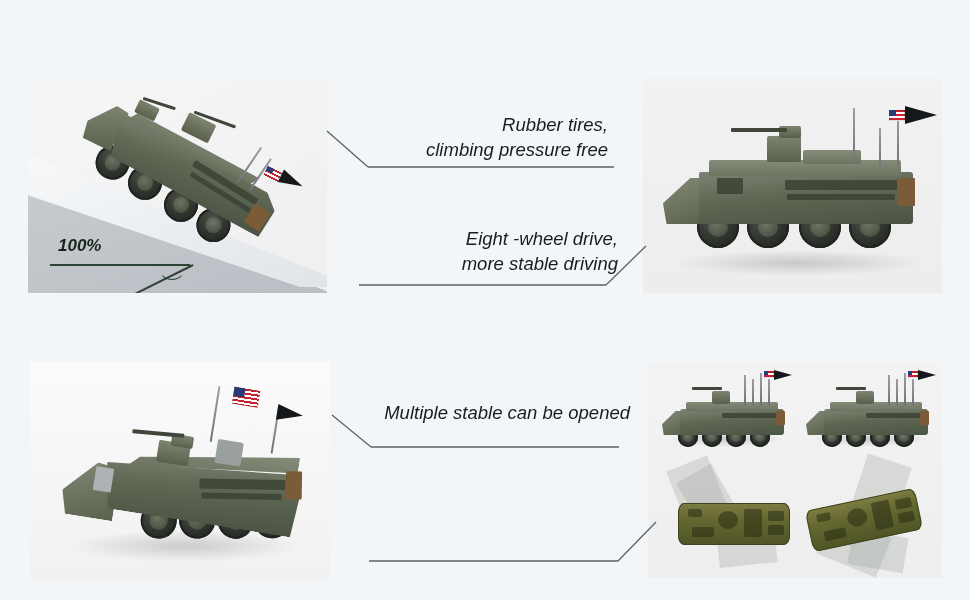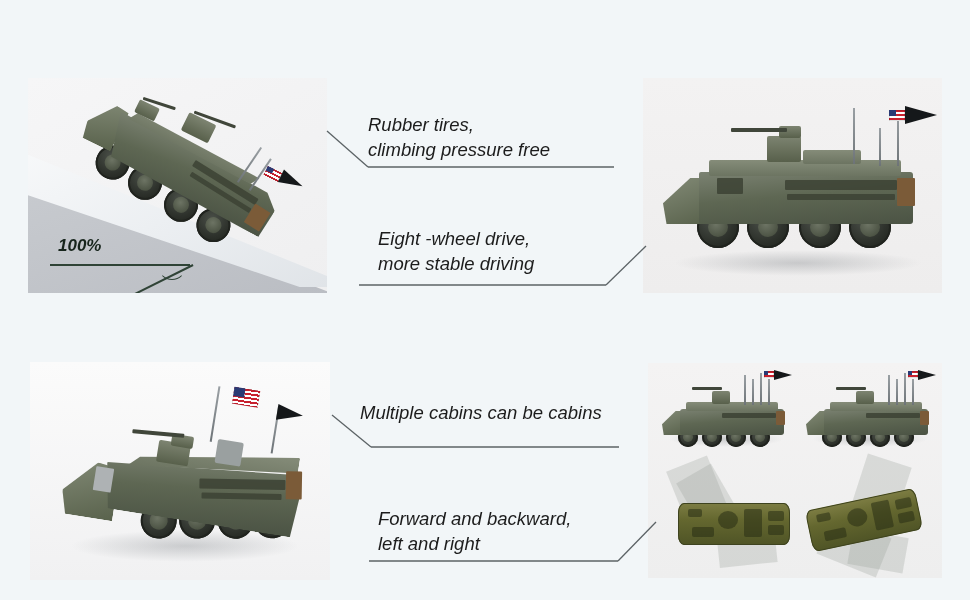--- a/index.html
+++ b/index.html
@@ -49,21 +49,21 @@
     position: absolute;
   }
   .feature-text {
     font-family: "Liberation Sans", sans-serif;
     font-style: italic;
     font-size: 18.5px;
     line-height: 25px;
     color: #1c1c1c;
     white-space: pre-line;
   }
-  .t-center { text-align: left; }
+  .t-center { text-align: right; }
 
   .connector {
     position: absolute;
     overflow: visible;
   }
   .connector line {
     stroke: #5c6366;
     stroke-width: 1.3;
     fill: none;
   }
@@ -416,29 +416,25 @@
   <div class="feature" style="left:378px; top:226px; width:240px;">
     <div class="feature-text t-center">Eight -wheel drive,
 more stable driving</div>
   </div>
   <svg class="connector" style="left:358px; top:240px; width:290px; height:52px;" viewBox="0 0 290 52">
     <line x1="1" y1="45" x2="248" y2="45"></line>
     <line x1="248" y1="45" x2="288" y2="6"></line>
   </svg>
 
   <div class="feature" style="left:360px; top:400px; width:270px;">
-    <div class="feature-text t-center">Multiple cabins can be cabins</div>
+    <div class="feature-text t-center">Multiple stable can be opened</div>
   </div>
   <svg class="connector" style="left:331px; top:414px; width:290px; height:38px;" viewBox="0 0 290 38">
     <line x1="1" y1="1" x2="40" y2="33"></line>
     <line x1="40" y1="33" x2="288" y2="33"></line>
   </svg>
 
-  <div class="feature" style="left:378px; top:506px; width:232px;">
-    <div class="feature-text t-center">Forward and backward,
-left and right</div>
-  </div>
   <svg class="connector" style="left:368px; top:516px; width:290px; height:52px;" viewBox="0 0 290 52">
     <line x1="1" y1="45" x2="250" y2="45"></line>
     <line x1="250" y1="45" x2="288" y2="6"></line>
   </svg>
 
 </div>
 
 </body></html>

